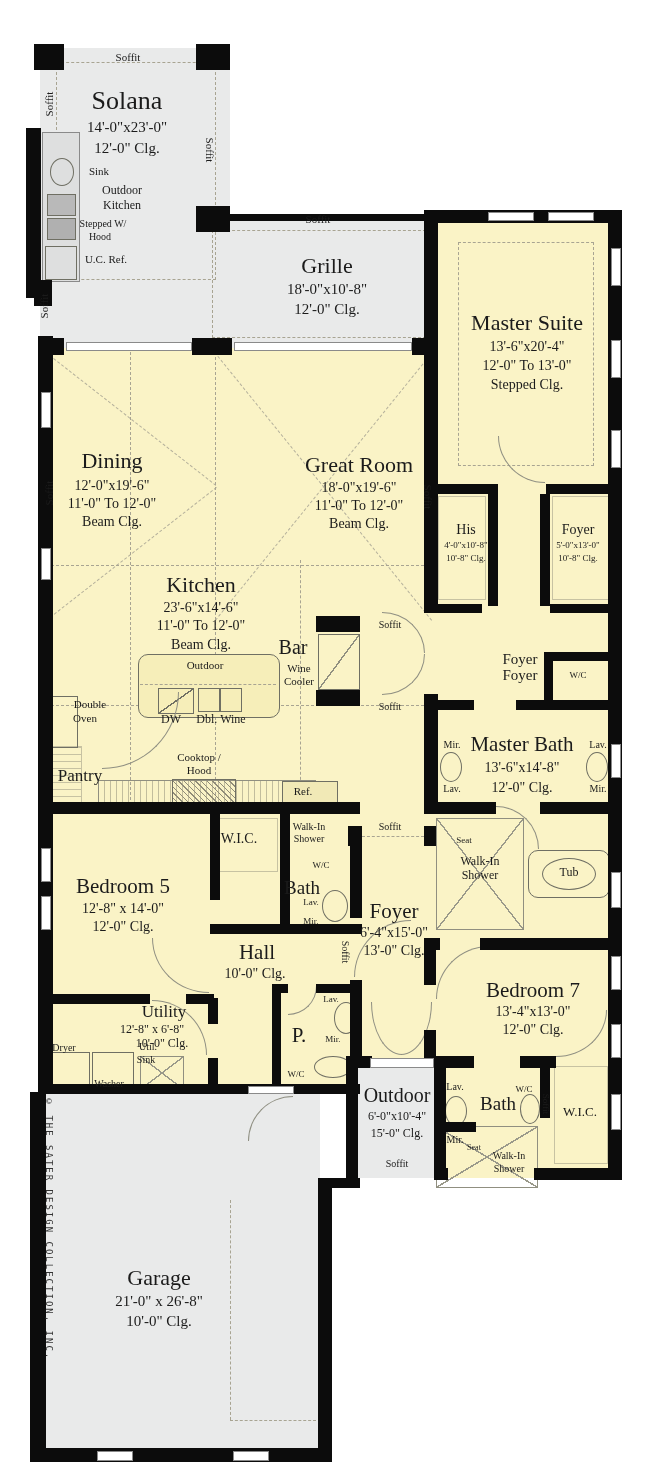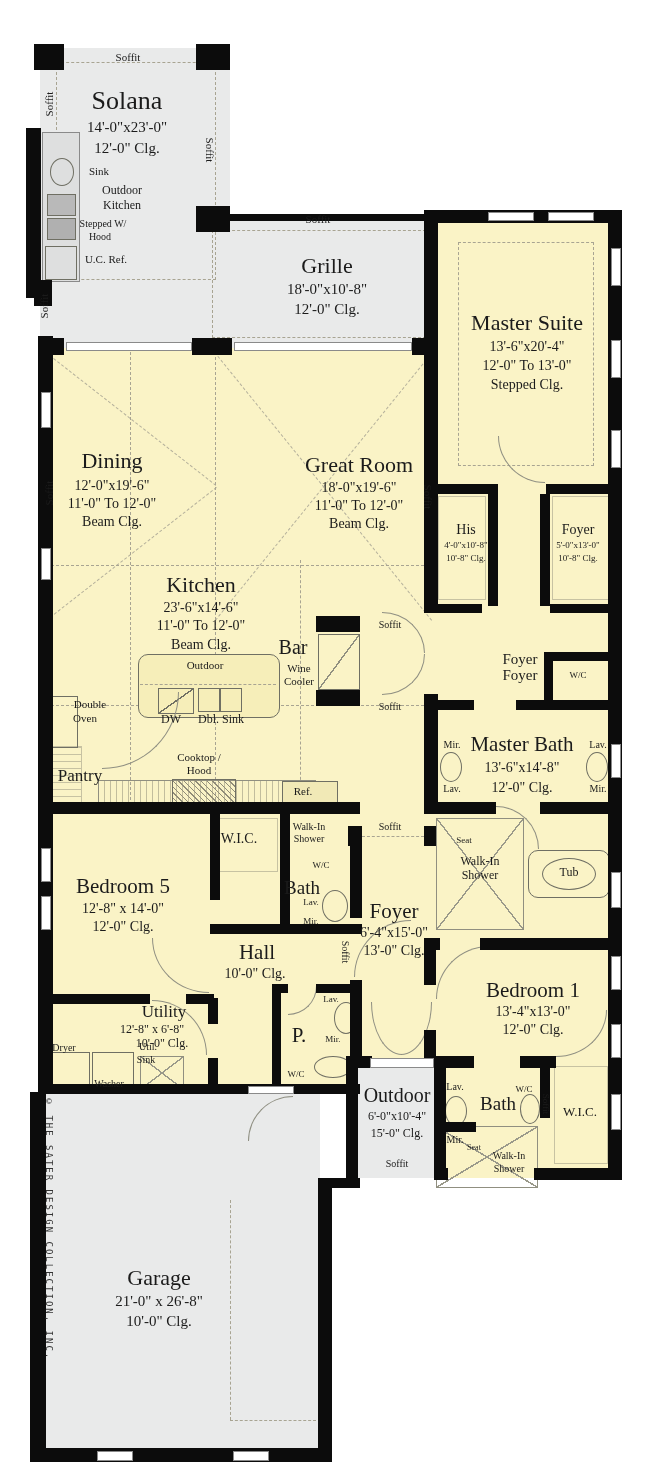--- a/index.html
+++ b/index.html
@@ -248,41 +248,41 @@
   <div class="lbl t19" style="left:302px;top:888px">Bath</div>
   <div class="lbl t21" style="left:394px;top:911px">Foyer</div>
   <div class="lbl t14" style="left:394px;top:933px">6'-4"x15'-0"</div>
   <div class="lbl t14" style="left:394px;top:951px">13'-0" Clg.</div>
   <div class="lbl t21" style="left:257px;top:952px">Hall</div>
   <div class="lbl t14" style="left:255px;top:974px">10'-0" Clg.</div>
   <div class="lbl t17" style="left:164px;top:1012px">Utility</div>
   <div class="lbl t12" style="left:152px;top:1029px">12'-8" x 6'-8"</div>
   <div class="lbl t12" style="left:162px;top:1043px">10'-0" Clg.</div>
   <div class="lbl t21" style="left:299px;top:1035px">P.</div>
-  <div class="lbl t21" style="left:533px;top:990px">Bedroom 1</div>
+  <div class="lbl t21" style="left:533px;top:990px">Bedroom 7</div>
   <div class="lbl t14" style="left:533px;top:1012px">13'-4"x13'-0"</div>
   <div class="lbl t14" style="left:533px;top:1030px">12'-0" Clg.</div>
   <div class="lbl t19" style="left:498px;top:1104px">Bath</div>
   <div class="lbl t13" style="left:580px;top:1112px">W.I.C.</div>
   <div class="lbl t20" style="left:397px;top:1095px">Outdoor</div>
   <div class="lbl t12" style="left:397px;top:1116px">6'-0"x10'-4"</div>
   <div class="lbl t12" style="left:397px;top:1133px">15'-0" Clg.</div>
   <div class="lbl t22" style="left:159px;top:1278px">Garage</div>
   <div class="lbl t15" style="left:159px;top:1302px">21'-0" x 26'-8"</div>
   <div class="lbl t15" style="left:159px;top:1322px">10'-0" Clg.</div>
 
   <div class="lbl t11" style="left:99px;top:172px">Sink</div>
   <div class="lbl t12" style="left:122px;top:190px">Outdoor</div>
   <div class="lbl t12" style="left:122px;top:205px">Kitchen</div>
   <div class="lbl t10" style="left:103px;top:224px">Stepped W/</div>
   <div class="lbl t10" style="left:100px;top:237px">Hood</div>
   <div class="lbl t11" style="left:106px;top:260px">U.C. Ref.</div>
   <div class="lbl t11" style="left:205px;top:666px">Outdoor</div>
   <div class="lbl t12" style="left:171px;top:719px">DW</div>
-  <div class="lbl t12" style="left:221px;top:719px">Dbl. Sink</div>
+  <div class="lbl t12" style="left:221px;top:719px">Dbl. Wine</div>
   <div class="lbl t20" style="left:293px;top:647px">Bar</div>
   <div class="lbl t11" style="left:299px;top:669px">Wine</div>
   <div class="lbl t11" style="left:299px;top:682px">Cooler</div>
   <div class="lbl t11" style="left:90px;top:705px">Double</div>
   <div class="lbl t11" style="left:85px;top:719px">Oven</div>
   <div class="lbl t17" style="left:80px;top:776px">Pantry</div>
   <div class="lbl t11" style="left:199px;top:758px">Cooktop /</div>
   <div class="lbl t11" style="left:199px;top:771px">Hood</div>
   <div class="lbl t11" style="left:303px;top:792px">Ref.</div>
   <div class="lbl t9" style="left:578px;top:676px">W/C</div>

